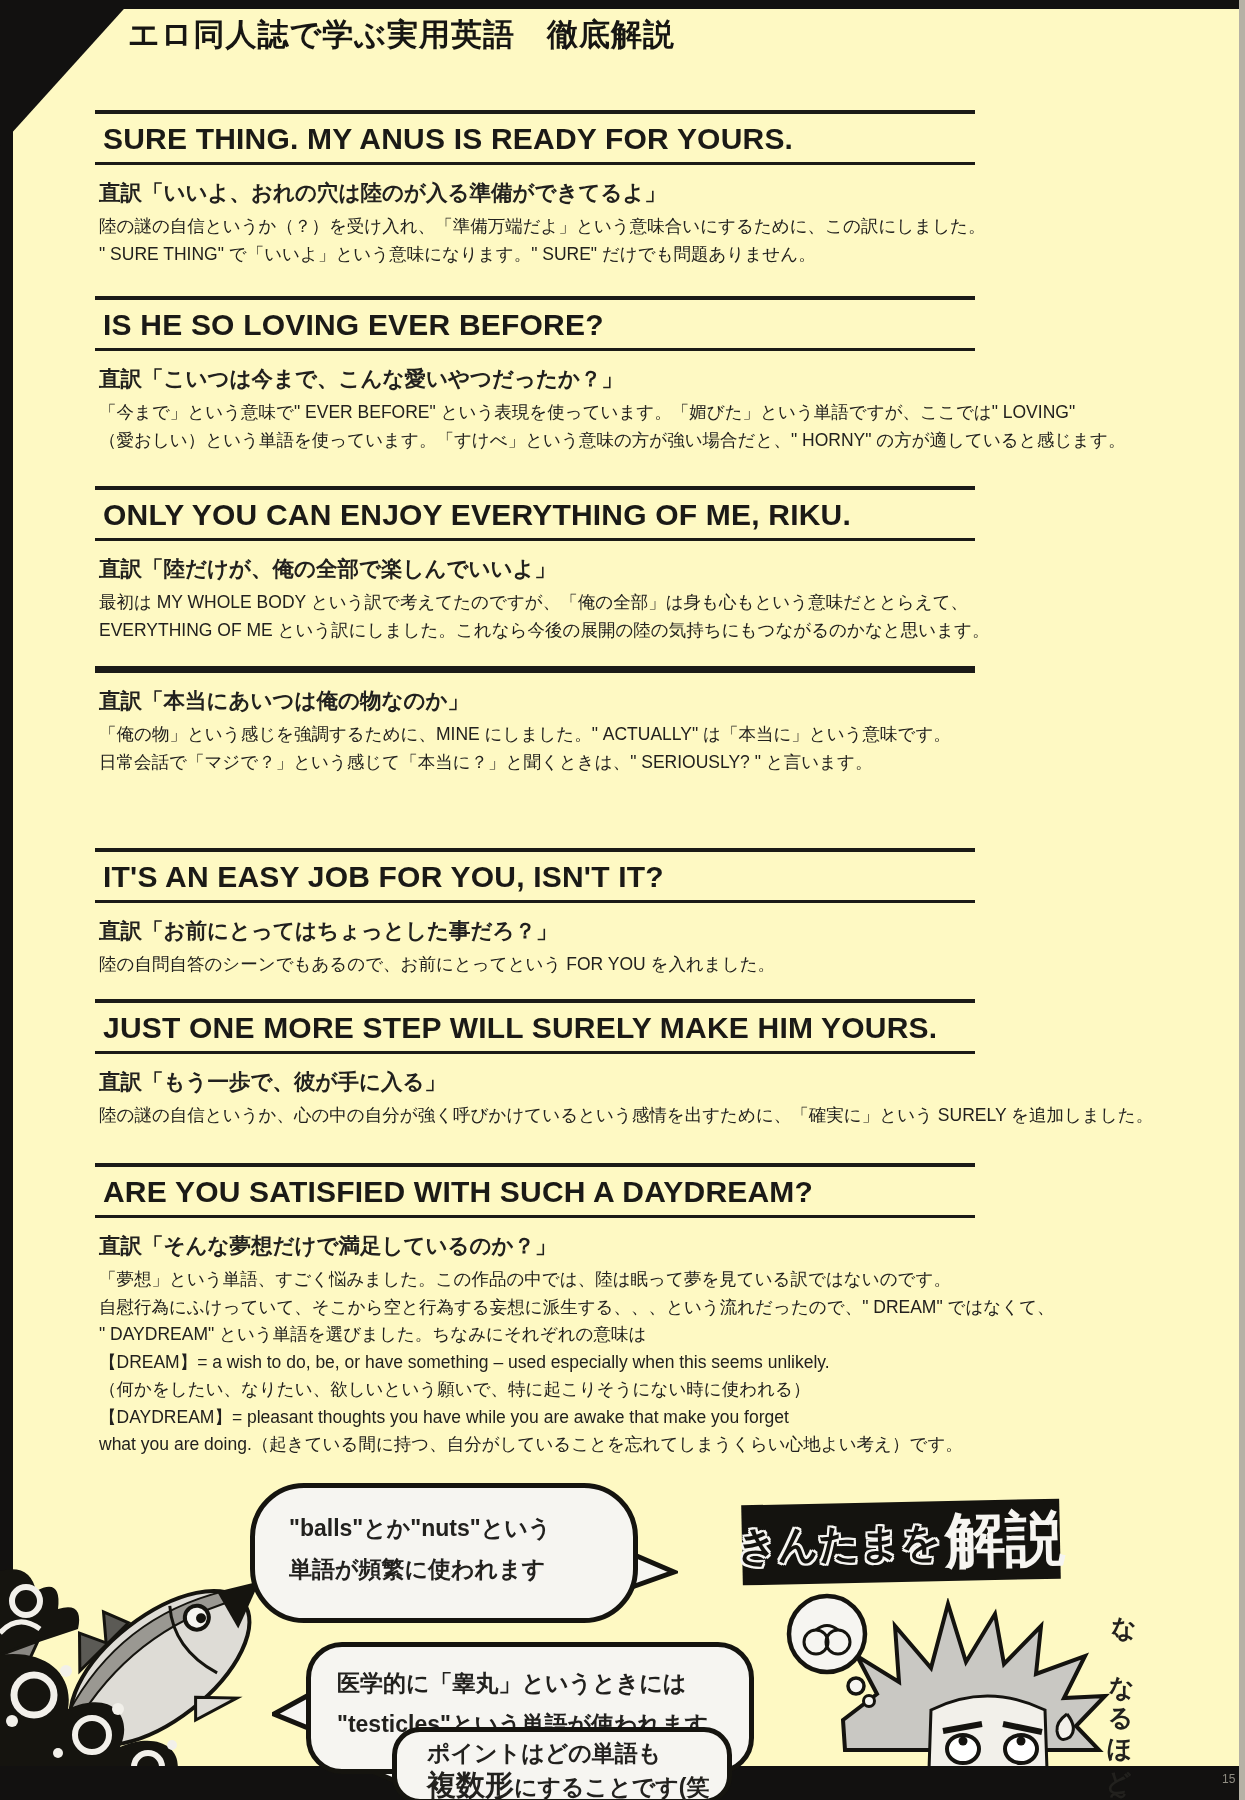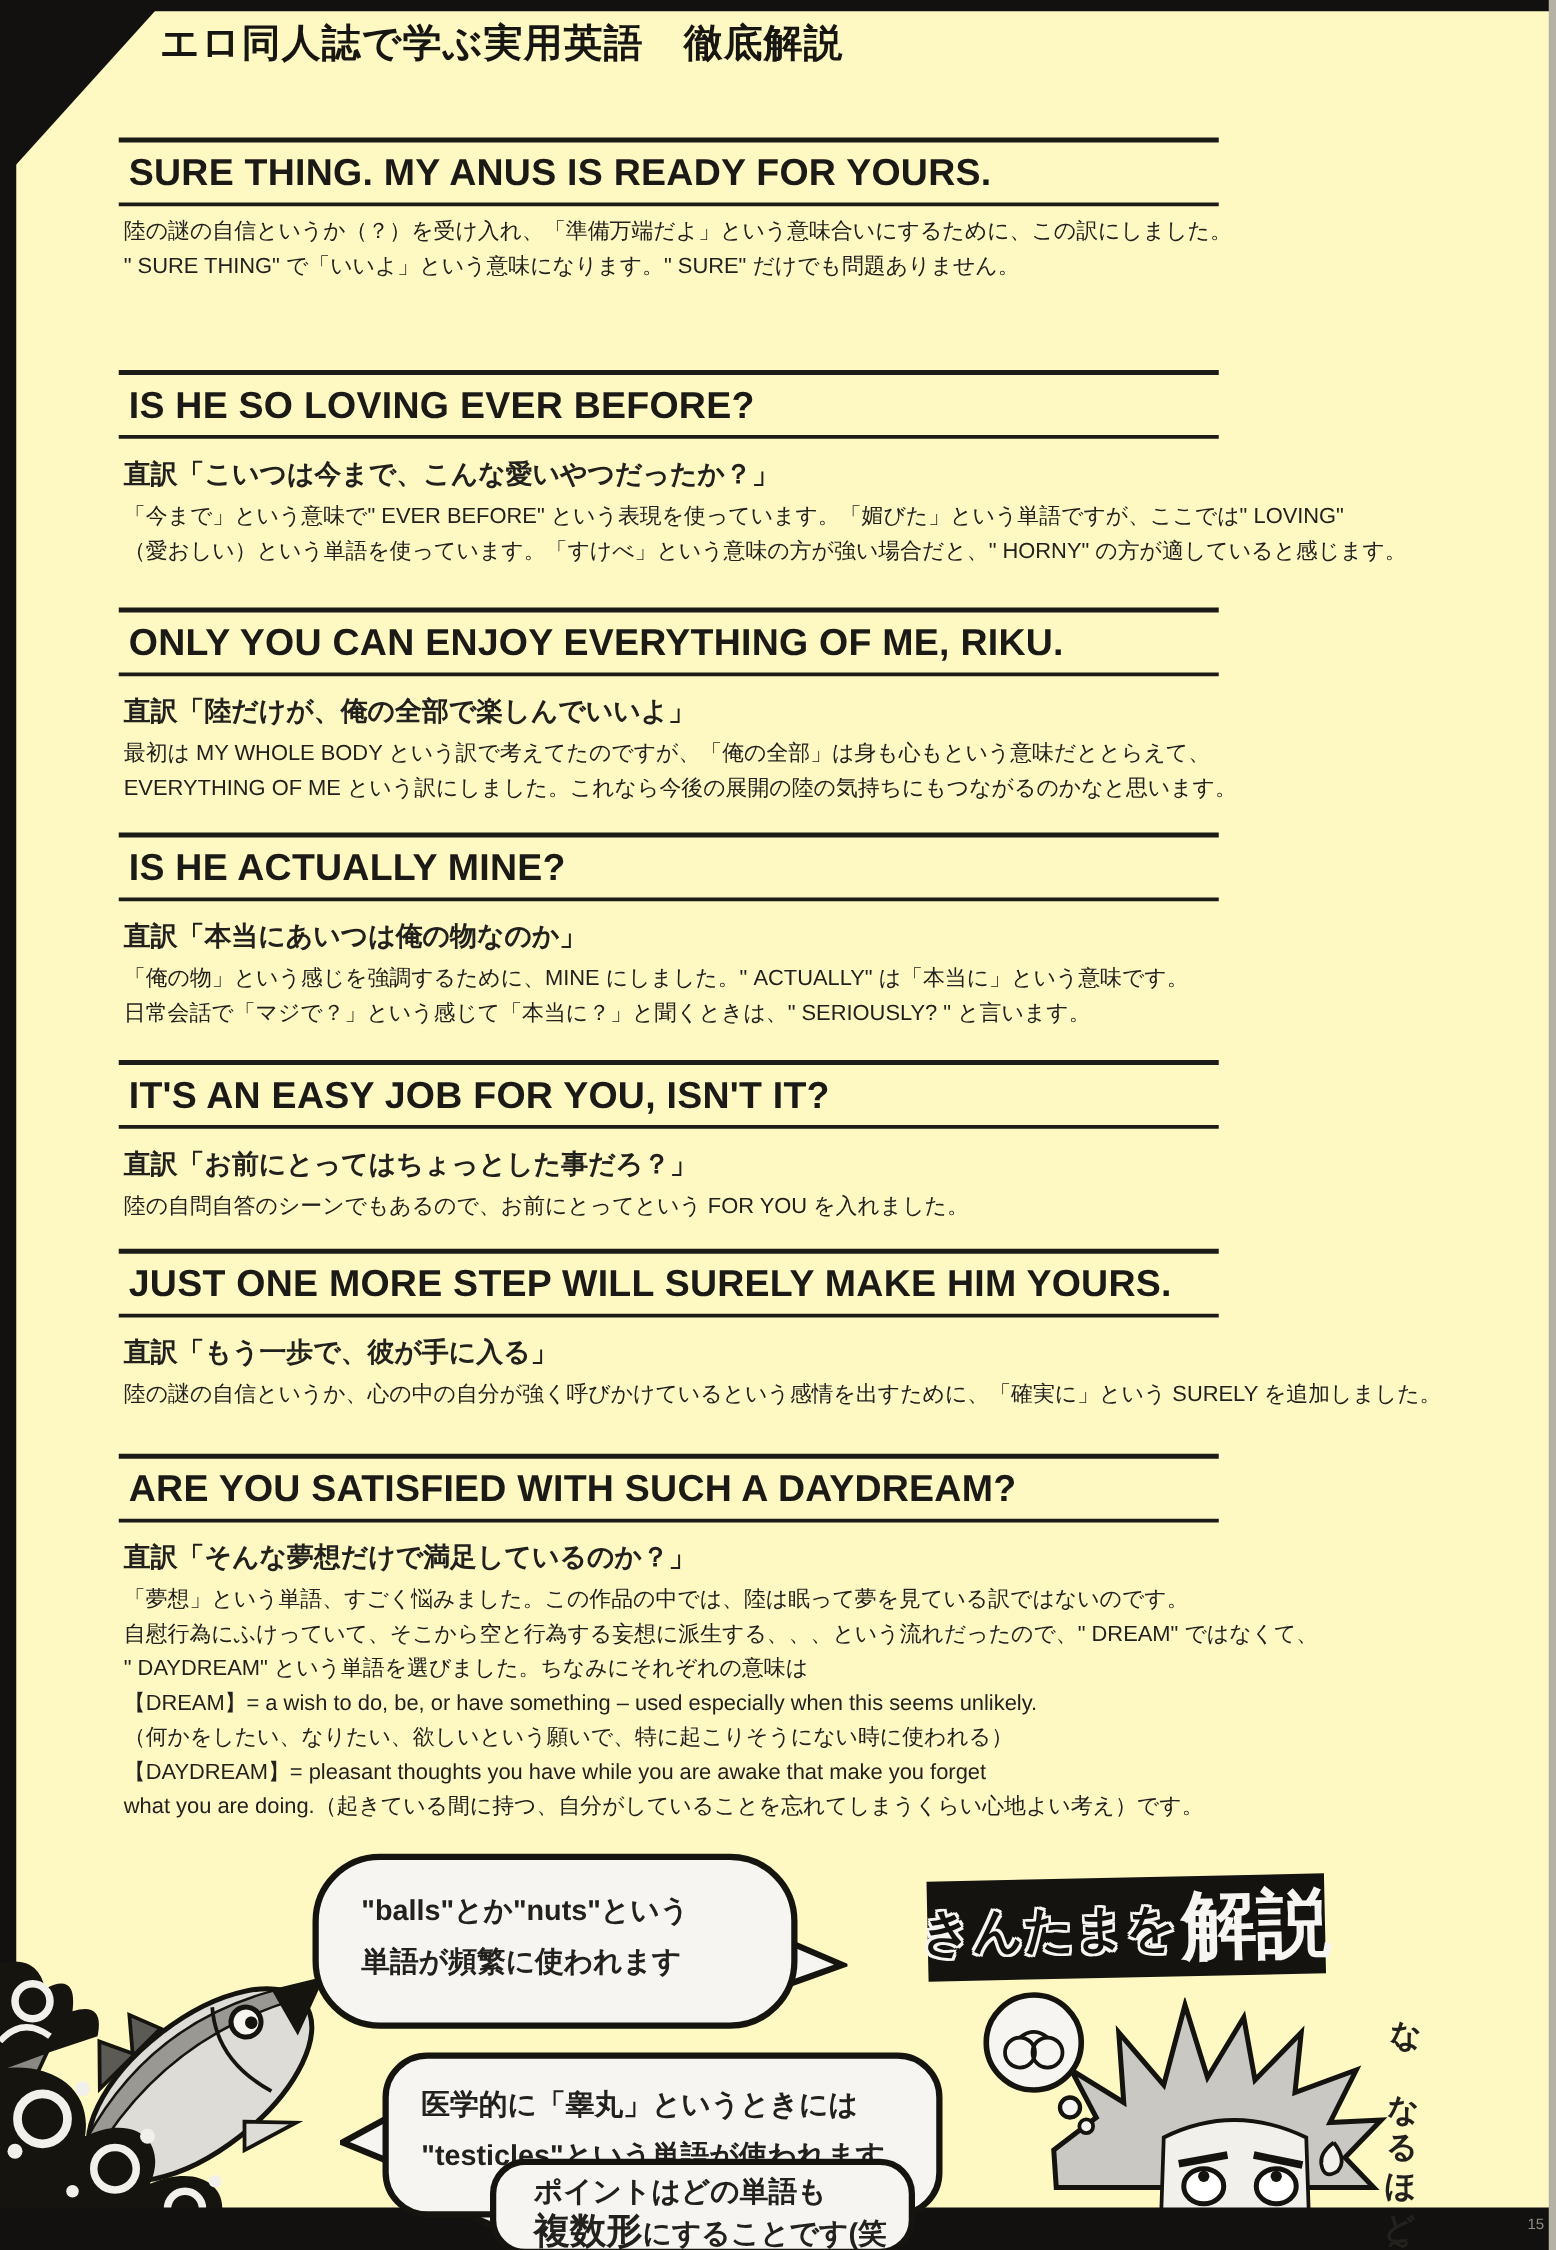--- a/index.html
+++ b/index.html
@@ -69,20 +69,21 @@
   </svg>
   <div class="strip-right"></div>
   <div class="bottom-bar"></div>
 
   <div class="page-title">エロ同人誌で学ぶ実用英語　徹底解説</div>
 
   <section class="sec" style="top:110px">
     <div class="rule-a"></div>
     <h2 class="sec-h">SURE THING. MY ANUS IS READY FOR YOURS.</h2>
     <div class="rule-b"></div>
+    <p class="jp-lit">直訳「いいよ、おれの穴は陸のが入る準備ができてるよ」</p>
     <p class="jp-line">陸の謎の自信というか（？）を受け入れ、「準備万端だよ」という意味合いにするために、この訳にしました。</p>
     <p class="jp-line">" SURE THING" で「いいよ」という意味になります。" SURE" だけでも問題ありません。</p>
   </section>
 
   <section class="sec" style="top:486px">
     <div class="rule-a"></div>
     <h2 class="sec-h">ONLY YOU CAN ENJOY EVERYTHING OF ME, RIKU.</h2>
     <div class="rule-b"></div>
     <p class="jp-lit">直訳「陸だけが、俺の全部で楽しんでいいよ」</p>
     <p class="jp-line">最初は MY WHOLE BODY という訳で考えてたのですが、「俺の全部」は身も心もという意味だととらえて、</p>
@@ -93,21 +94,20 @@
     <div class="rule-a"></div>
     <h2 class="sec-h">IS HE SO LOVING EVER BEFORE?</h2>
     <div class="rule-b"></div>
     <p class="jp-lit">直訳「こいつは今まで、こんな愛いやつだったか？」</p>
     <p class="jp-line">「今まで」という意味で" EVER BEFORE" という表現を使っています。「媚びた」という単語ですが、ここでは" LOVING"</p>
     <p class="jp-line">（愛おしい）という単語を使っています。「すけべ」という意味の方が強い場合だと、" HORNY" の方が適していると感じます。</p>
   </section>
 
   <section class="sec" style="top:666px">
     <div class="rule-a"></div>
-    <h2 class="sec-h">IS HE ACTUALLY MINE?</h2>
     <div class="rule-b"></div>
     <p class="jp-lit">直訳「本当にあいつは俺の物なのか」</p>
     <p class="jp-line">「俺の物」という感じを強調するために、MINE にしました。" ACTUALLY" は「本当に」という意味です。</p>
     <p class="jp-line">日常会話で「マジで？」という感じて「本当に？」と聞くときは、" SERIOUSLY? " と言います。</p>
   </section>
 
   <section class="sec" style="top:848px">
     <div class="rule-a"></div>
     <h2 class="sec-h">IT'S AN EASY JOB FOR YOU, ISN'T IT?</h2>
     <div class="rule-b"></div>

